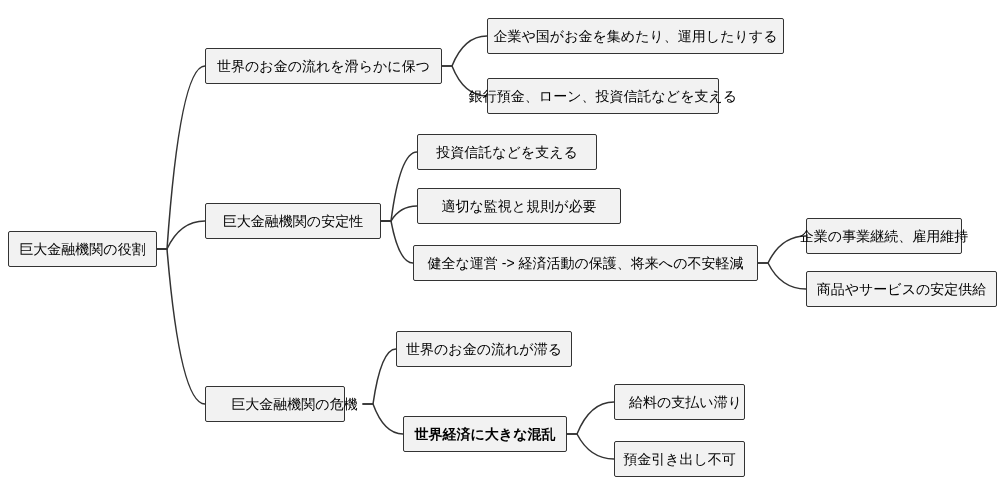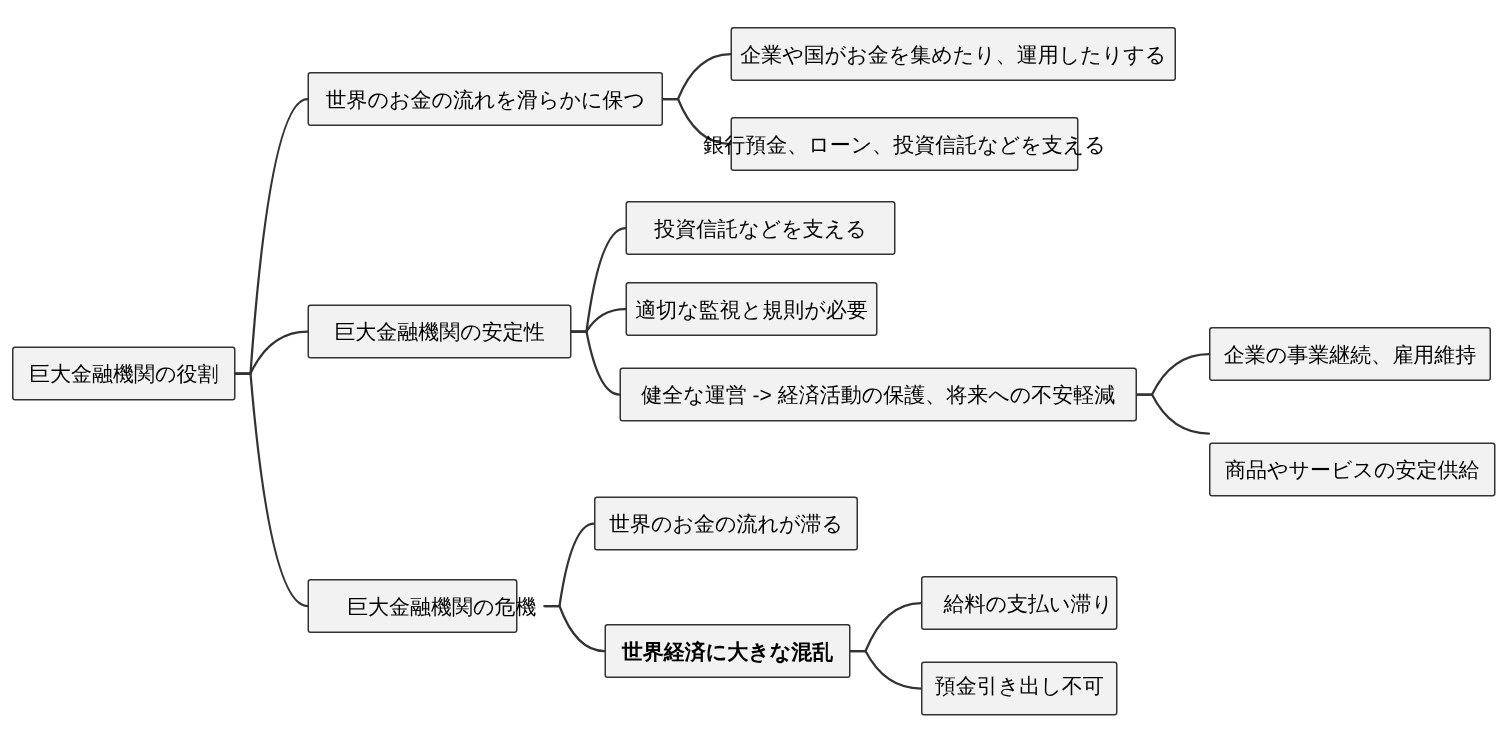--- a/index.html
+++ b/index.html
@@ -62,24 +62,24 @@
   </svg>
 
   <div class="node" style="left:8px;   top:231px; width:149px;">巨大金融機関の役割</div>
 
   <div class="node" style="left:205px; top:48px;  width:237px;">世界のお金の流れを滑らかに保つ</div>
   <div class="node" style="left:487px; top:18px;  width:297px;">企業や国がお金を集めたり、運用したりする</div>
   <div class="node" style="left:487px; top:78px;  width:232px;">銀行預金、ローン、投資信託などを支える</div>
 
   <div class="node" style="left:205px; top:203px; width:176px;">巨大金融機関の安定性</div>
   <div class="node" style="left:417px; top:134px; width:180px;">投資信託などを支える</div>
-  <div class="node" style="left:417px; top:188px; width:168px;">適切な監視と規則が必要</div>
+  <div class="node" style="left:417px; top:188px; width:204px;">適切な監視と規則が必要</div>
   <div class="node" style="left:413px; top:245px; width:345px;">健全な運営 -&gt; 経済活動の保護、将来への不安軽減</div>
-  <div class="node" style="left:806px; top:218px; width:188px;">企業の事業継続、雇用維持</div>
-  <div class="node" style="left:806px; top:271px; width:191px;margin-top:24px;">商品やサービスの安定供給</div>
+  <div class="node" style="left:806px; top:218px; width:156px;">企業の事業継続、雇用維持</div>
+  <div class="node" style="left:806px; top:271px; width:191px;">商品やサービスの安定供給</div>
 
   <div class="node" style="left:205px; top:386px; width:140px;padding-left:39px;">巨大金融機関の危機</div>
   <div class="node" style="left:396px; top:331px; width:176px;">世界のお金の流れが滞る</div>
   <div class="node" style="left:403px; top:416px; width:164px;font-weight:bold;">世界経済に大きな混乱</div>
   <div class="node" style="left:614px; top:384px; width:131px;padding-left:12px;">給料の支払い滞り</div>
-  <div class="node" style="left:614px; top:441px; width:131px;font-family:Liberation Mono, monospace;">預金引き出し不可</div>
+  <div class="node" style="left:614px; top:441px; width:131px;">預金引き出し不可</div>
 
 </div>
 
 </body></html>

